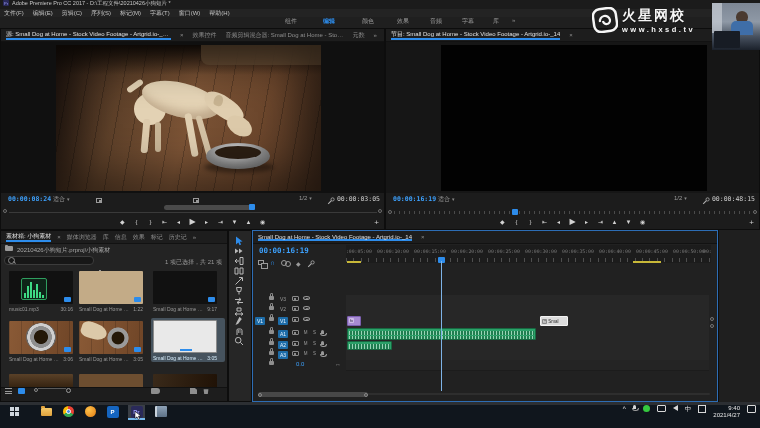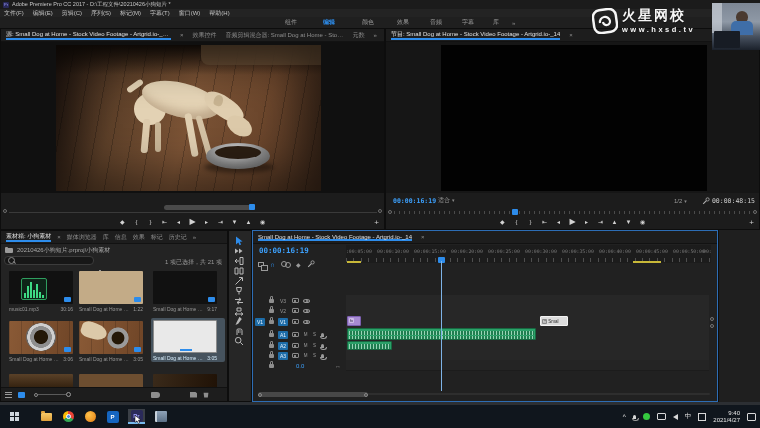--- a/index.html
+++ b/index.html
@@ -1,20 +1,20 @@
 <!DOCTYPE html>
 <html><head>
 <meta charset="utf-8">
 <style>
   html,body{margin:0;padding:0;background:#000}
   #app{position:relative;width:760px;height:428px;overflow:hidden;background:#1e1e1e;
        font-family:"Liberation Sans","DejaVu Sans",sans-serif;font-size:6px;color:#b8b8b8;
        -webkit-font-smoothing:antialiased;cursor:default}
   .abs{position:absolute}
-  .row{display:flex;align-items:center}
+  .row{display:flex;}
   .tcb{color:#3da2ff;font-family:"DejaVu Sans Mono",monospace;font-weight:bold}
   .tcw{color:#cfcfcf;font-family:"DejaVu Sans Mono",monospace}
   .panel{position:absolute;background:#232323;border:1px solid #0d0d0d;box-sizing:border-box;overflow:hidden}
   .tabbar{display:flex;align-items:center;gap:9px;height:12px;background:#1d1d1d;padding:0 5px;
           font-size:6px;color:#8e8e8e;white-space:nowrap;overflow:hidden;border-bottom:1px solid #121212}
   .tab{white-space:nowrap}
   .tab.active{color:#e0e0e0;box-shadow:inset 0 -2px 0 #2d8ceb;padding-bottom:1px}
   .caret{font-size:5px;color:#8a8a8a;margin-left:2px}
   .transport{position:absolute;left:0;right:0;display:flex;justify-content:center;align-items:center;
              gap:8px;color:#d2d2d2;font-size:6px}
@@ -134,20 +134,32 @@
         <div class="abs" style="left:158px;top:50px;width:9px;height:11px;background:#c7b391;border-radius:50% 50% 40% 40%;transform:rotate(18deg)"></div>
         <div class="abs" style="left:170px;top:72px;width:27px;height:18px;background:#dcc9a9;border-radius:50%;transform:rotate(32deg)"></div>
 
         <div class="abs" style="left:148px;top:116px;width:70px;height:12px;background:rgba(0,0,0,.4);border-radius:50%;filter:blur(2px)"></div>
         <div class="abs" style="left:150px;top:98px;width:64px;height:26px;background:radial-gradient(ellipse at 45% 30%,#d8d8d8,#8b8b8b 55%,#5c5c5c);border-radius:50%"></div>
         <div class="abs" style="left:159px;top:101px;width:46px;height:13px;background:#2c1f13;border-radius:50%"></div>
         <div class="abs" style="left:0;top:0;right:0;bottom:0;box-shadow:inset 0 0 40px 18px rgba(0,0,0,.45)"></div>
       </div>
     </div>
 
+    <div class="abs row" style="left:0;top:166px;width:383px;height:11px">
+      <span class="abs tcb" style="left:7px;font-size:6.5px">00:00:08:24</span>
+      <span class="abs" style="left:52px;color:#9a9a9a"><span>适合</span><span class="caret">▾</span></span>
+      <span class="abs i-safe" style="left:95px;top:3px"></span>
+      <span class="abs i-safe" style="left:186px;top:3px"></span>
+      <span class="abs" style="left:298px;color:#9a9a9a"><span>1/2</span><span class="caret">▾</span></span>
+      <svg class="abs" style="left:326px;top:2px" width="8" height="8" viewBox="0 0 10 10">
+          <path d="M1.5,8.5 L5.5,4.5" stroke="#b0b0b0" stroke-width="1.4" fill="none"></path>
+          <circle cx="7" cy="3" r="2" stroke="#b0b0b0" fill="none"></circle>
+        </svg>
+      <span class="abs tcw" style="right:4px;font-size:6.5px">00:00:03:05</span>
+    </div>
 
     <div class="abs" style="left:163px;top:176px;width:90px;height:5px;background:#4a4a4a;border-radius:3px"></div>
     <div class="abs" style="left:248px;top:175px;width:6px;height:6px;background:#2d8ceb;border-radius:1px"></div>
     <div class="abs" style="left:8px;top:183px;width:368px;height:1px;background:#3a3a3a"></div>
     <span class="abs" style="left:2px;top:180px;width:4px;height:4px;border:1px solid #6e6e6e;border-radius:50%;box-sizing:border-box"></span>
     <span class="abs" style="right:2px;top:180px;width:4px;height:4px;border:1px solid #6e6e6e;border-radius:50%;box-sizing:border-box"></span>
 
     <div class="transport" style="top:188px">
       <span class="tbtn">◆</span>
       <span class="tbtn">{</span>

